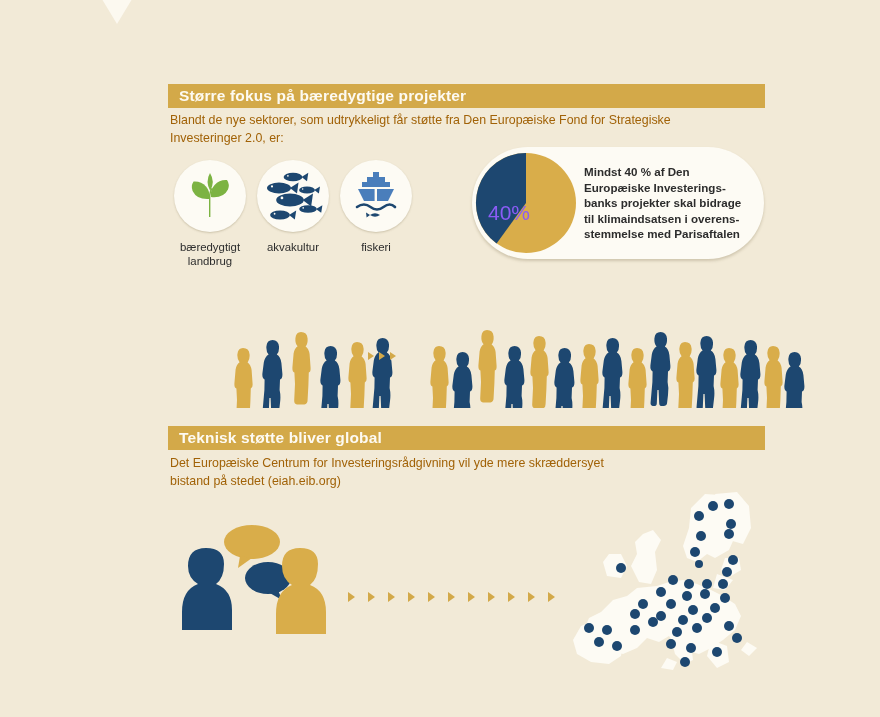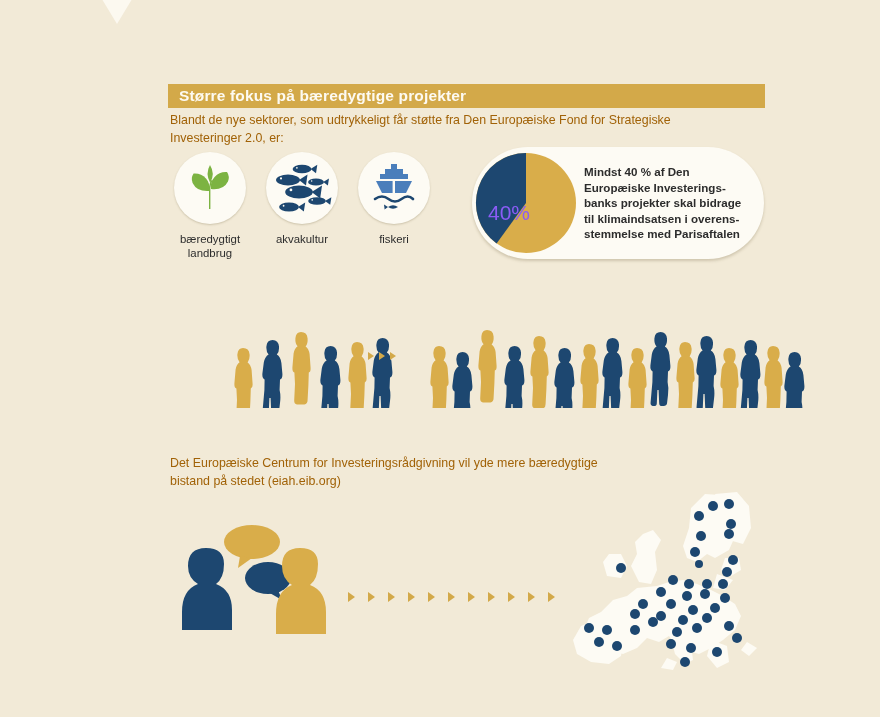--- a/index.html
+++ b/index.html
@@ -44,21 +44,21 @@
     position:absolute; left:170px;
     color:#a16207;
     font-size:12.4px;
     line-height:17.5px;
     white-space:pre-line;
   }
   #para1{ top:112px; width:600px; }
   #para3{ top:455px; width:600px; }
 
   
-  .sectors{ position:absolute; left:172px; top:152px; display:flex; gap:16px; }
+  .sectors{ position:absolute; left:172px; top:160px; display:flex; gap:7px; }
   .sector{ width:76px; display:flex; flex-direction:column; align-items:center; }
   .sector-circle{
     width:72px; height:72px; border-radius:50%;
     background:#fdfbf4;
     box-shadow:0 1px 2px rgba(120,105,70,.30);
     display:flex; align-items:center; justify-content:center;
     overflow:hidden;
   }
   .sector-label{
     margin-top:8px; text-align:center;
@@ -258,21 +258,24 @@
       </g>
     </svg>
   </div>
 
   <div class="arrows-small">
     <div class="tri sm"></div>
     <div class="tri sm"></div>
     <div class="tri sm"></div>
   </div>
 
-  <div class="para" id="para3">Det Europæiske Centrum for Investeringsrådgivning vil yde mere bæredygtige
+  <div class="bar" id="bar3">
+    <span>Teknisk støtte bliver global</span>
+  </div>
+  <div class="para" id="para3">Det Europæiske Centrum for Investeringsrådgivning vil yde mere skræddersyet
 bistand på stedet (eiah.eib.org)</div>
 
   <div class="advisory">
     <svg width="180" height="122" viewBox="0 0 180 122">
 
       <g fill="#d9ad4a">
         <ellipse cx="76" cy="22" rx="28" ry="17"></ellipse>
         <path d="M64 36 L62 48 L76 38 Z"></path>
       </g>
 

